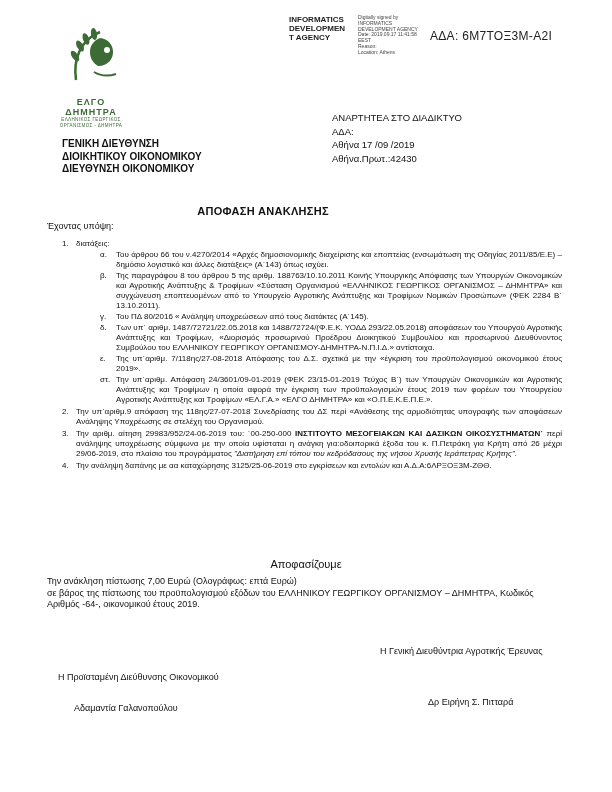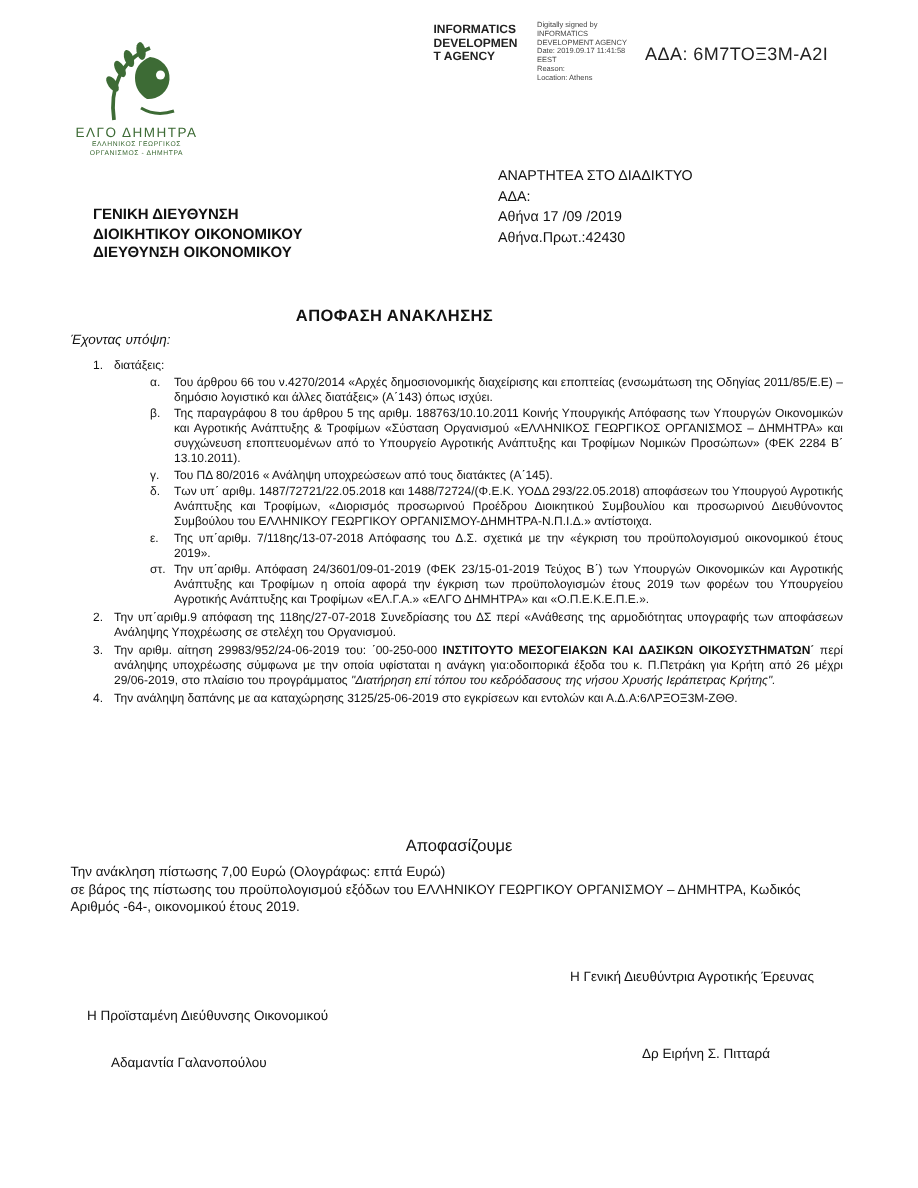--- a/index.html
+++ b/index.html
@@ -8,28 +8,28 @@
 
   .ada-top{position:absolute;top:5px;left:430px;font-size:12px;letter-spacing:0.3px;color:#222;margin-top:24px;}
 
   .stamp{position:absolute;top:15px;left:289px;display:flex;gap:5px;}
   .stamp-agency{width:64px;font-size:8px;font-weight:bold;line-height:9px;color:#222;}
   .stamp-agency span{display:block;}
   .stamp-sig{width:80px;font-size:5px;line-height:5.8px;color:#444;}
 
   .logo{position:absolute;left:50px;top:26px;width:82px;text-align:center;color:#3d6b35;}
   .logo svg{display:block;margin:0 auto;}
-  .logo-title{font-size:9px;font-weight:normal;letter-spacing:1px;margin-top:1px;}
+  .logo-title{font-size:9px;font-weight:bold;letter-spacing:1px;margin-top:15px;}
   .logo-sub{font-size:4.5px;line-height:5.5px;letter-spacing:0.4px;}
 
   .hdr-right{position:absolute;left:332px;top:111px;font-size:9.5px;line-height:13.5px;color:#111;}
   .hdr-left{position:absolute;left:62px;top:138px;font-size:10px;font-weight:bold;line-height:12.5px;color:#111;}
 
   .doc-title{position:absolute;left:0;top:205px;width:526px;text-align:center;font-size:11px;font-weight:bold;letter-spacing:0.3px;}
-  .having{position:absolute;left:47px;top:221px;font-size:9px;font-style:italic;}
+  .having{position:absolute;left:47px;top:221px;font-size:9px;}
 
   .considerations{position:absolute;left:62px;top:237px;width:500px;font-size:8px;line-height:10px;}
   .num-row{display:flex;margin-top:2px;}
   .num{width:14px;flex:none;}
   .item-text{flex:1;text-align:justify;}
   .sub-list{margin-left:38px;width:462px;}
   .sub-row{display:flex;margin-top:1px;}
   .sub-letter{width:16px;flex:none;}
   .sub-text{flex:1;text-align:justify;}
   .bold{font-weight:bold;}
@@ -119,21 +119,21 @@
       <div class="sub-row">
         <span class="sub-letter">γ.</span>
         <span class="sub-text">Του ΠΔ 80/2016 « Ανάληψη υποχρεώσεων από τους διατάκτες (Α΄145).</span>
       </div>
       <div class="sub-row">
         <span class="sub-letter">δ.</span>
         <span class="sub-text">Των υπ΄ αριθμ. 1487/72721/22.05.2018 και 1488/72724/(Φ.Ε.Κ. ΥΟΔΔ 293/22.05.2018) αποφάσεων του Υπουργού Αγροτικής Ανάπτυξης και Τροφίμων, «Διορισμός προσωρινού Προέδρου Διοικητικού Συμβουλίου και προσωρινού Διευθύνοντος Συμβούλου του ΕΛΛΗΝΙΚΟΥ ΓΕΩΡΓΙΚΟΥ ΟΡΓΑΝΙΣΜΟΥ-ΔΗΜΗΤΡΑ-Ν.Π.Ι.Δ.» αντίστοιχα.</span>
       </div>
       <div class="sub-row">
         <span class="sub-letter">ε.</span>
-        <span class="sub-text">Της υπ΄αριθμ. 7/118ης/13-07-2018 Απόφασης του Δ.Σ. σχετικά με την «έγκριση του προϋπολογισμού οικονομικού έτους 2019».</span>
+        <span class="sub-text">Της υπ΄αριθμ. 7/118ης/27-08-2018 Απόφασης του Δ.Σ. σχετικά με την «έγκριση του προϋπολογισμού οικονομικού έτους 2019».</span>
       </div>
       <div class="sub-row">
         <span class="sub-letter">στ.</span>
         <span class="sub-text">Την υπ΄αριθμ. Απόφαση 24/3601/09-01-2019 (ΦΕΚ 23/15-01-2019 Τεύχος Β΄) των Υπουργών Οικονομικών και Αγροτικής Ανάπτυξης και Τροφίμων η οποία αφορά την έγκριση των προϋπολογισμών έτους 2019 των φορέων του Υπουργείου Αγροτικής Ανάπτυξης και Τροφίμων «ΕΛ.Γ.Α.» «ΕΛΓΟ ΔΗΜΗΤΡΑ» και «Ο.Π.Ε.Κ.Ε.Π.Ε.».</span>
       </div>
     </div>
 
     <div class="num-row">
       <span class="num">2.</span>
       <span class="item-text">Την υπ΄αριθμ.9 απόφαση της 118ης/27-07-2018 Συνεδρίασης του ΔΣ περί «Ανάθεσης της αρμοδιότητας υπογραφής των αποφάσεων Ανάληψης Υποχρέωσης σε στελέχη του Οργανισμού.</span>

